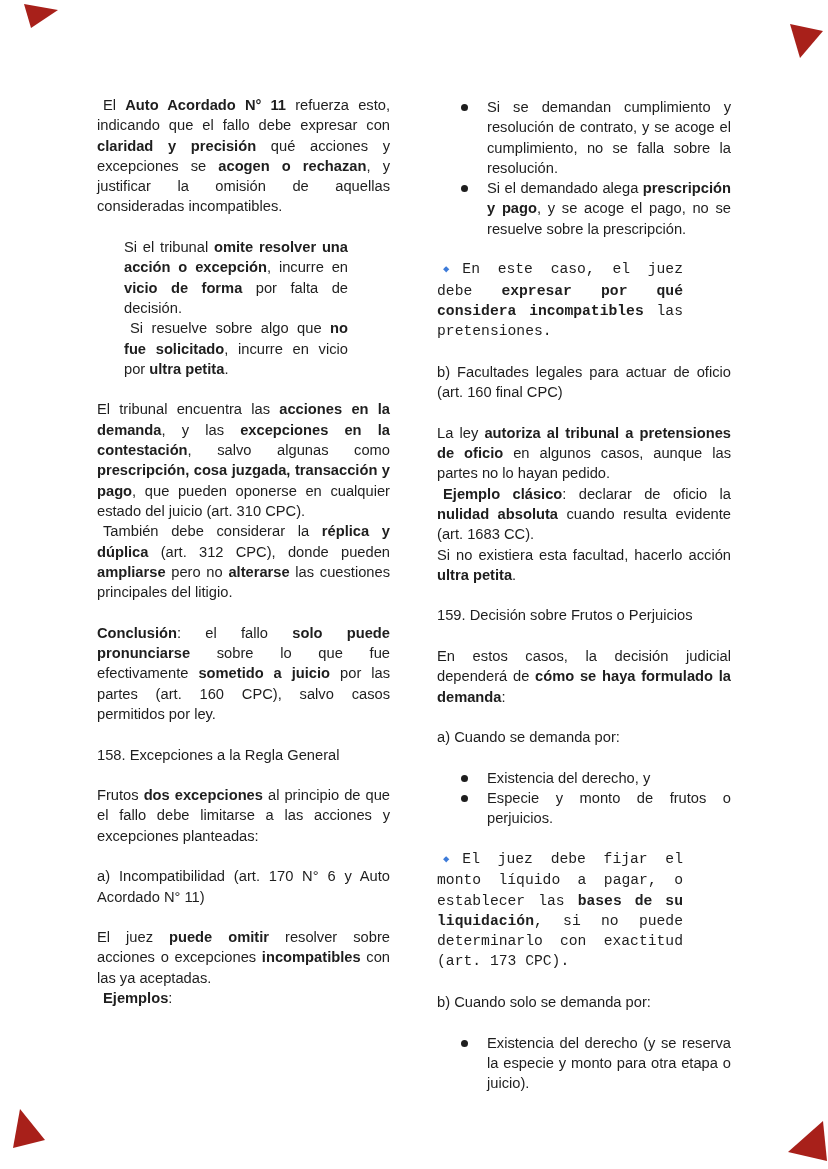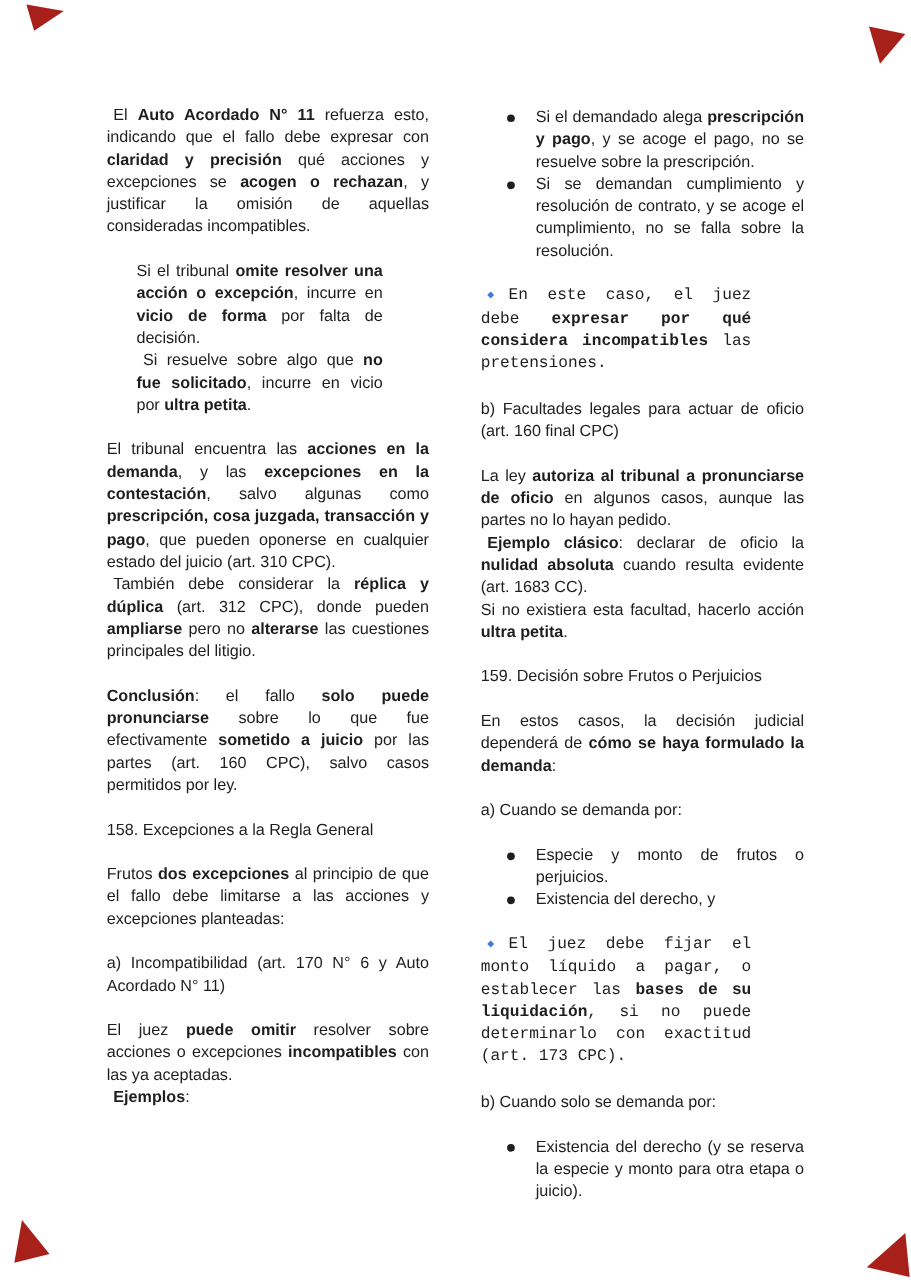--- a/index.html
+++ b/index.html
@@ -63,47 +63,47 @@
       <p class="blk subhead">a) Incompatibilidad (art. 170 N° 6 y Auto Acordado N° 11)</p>
       <div class="blk">
         <p class="para"><span>El juez </span><span class="b">puede omitir</span><span> resolver sobre acciones o excepciones </span><span class="b">incompatibles</span><span> con las ya aceptadas.</span></p>
         <p class="para ind"><span class="b">Ejemplos</span><span>:</span></p>
       </div>
     </div>
   <div class="col" id="col-right">
       <div class="blk list">
         <div class="bullet-item">
           <span class="dot"></span>
-          <p><span>Si el demandado alega </span><span class="b">prescripción y pago</span><span>, y se acoge el pago, no se resuelve sobre la prescripción.</span></p>
+          <p><span>Si se demandan cumplimiento y resolución de contrato, y se acoge el cumplimiento, no se falla sobre la resolución.</span></p>
         </div>
         <div class="bullet-item">
           <span class="dot"></span>
-          <p><span>Si se demandan cumplimiento y resolución de contrato, y se acoge el cumplimiento, no se falla sobre la resolución.</span></p>
+          <p><span>Si el demandado alega </span><span class="b">prescripción y pago</span><span>, y se acoge el pago, no se resuelve sobre la prescripción.</span></p>
         </div>
       </div>
       <p class="blk diamond-note ind"><span class="diamond-icon" style="color: rgb(61, 123, 217);">◆</span><span>En este caso, el juez debe </span><span class="b">expresar por qué considera incompatibles</span><span> las pretensiones.</span></p>
       <p class="blk subhead">b) Facultades legales para actuar de oficio (art. 160 final CPC)</p>
       <div class="blk">
-        <p class="para"><span>La ley </span><span class="b">autoriza al tribunal a pronunciarse de oficio</span><span> en algunos casos, aunque las partes no lo hayan pedido.</span></p>
+        <p class="para"><span>La ley </span><span class="b">autoriza al tribunal a pretensiones de oficio</span><span> en algunos casos, aunque las partes no lo hayan pedido.</span></p>
         <p class="para ind"><span class="b">Ejemplo clásico</span><span>: declarar de oficio la </span><span class="b">nulidad absoluta</span><span> cuando resulta evidente (art. 1683 CC).</span></p>
         <p class="para"><span>Si no existiera esta facultad, hacerlo acción </span><span class="b">ultra petita</span><span>.</span></p>
       </div>
       <p class="blk heading">159. Decisión sobre Frutos o Perjuicios</p>
       <div class="blk">
         <p class="para"><span>En estos casos, la decisión judicial dependerá de </span><span class="b">cómo se haya formulado la demanda</span><span>:</span></p>
       </div>
       <p class="blk subhead">a) Cuando se demanda por:</p>
       <div class="blk list">
         <div class="bullet-item">
           <span class="dot"></span>
-          <p><span>Especie y monto de frutos o perjuicios.</span></p>
+          <p><span>Existencia del derecho, y</span></p>
         </div>
         <div class="bullet-item">
           <span class="dot"></span>
-          <p><span>Existencia del derecho, y</span></p>
+          <p><span>Especie y monto de frutos o perjuicios.</span></p>
         </div>
       </div>
       <p class="blk diamond-note ind"><span class="diamond-icon" style="color: rgb(61, 123, 217);">◆</span><span>El juez debe fijar el monto líquido a pagar, o establecer las </span><span class="b">bases de su liquidación</span><span>, si no puede determinarlo con exactitud (art. 173 CPC).</span></p>
       <p class="blk subhead">b) Cuando solo se demanda por:</p>
       <div class="blk list">
         <div class="bullet-item">
           <span class="dot"></span>
           <p><span>Existencia del derecho (y se reserva la especie y monto para otra etapa o juicio).</span></p>
         </div>
       </div>

